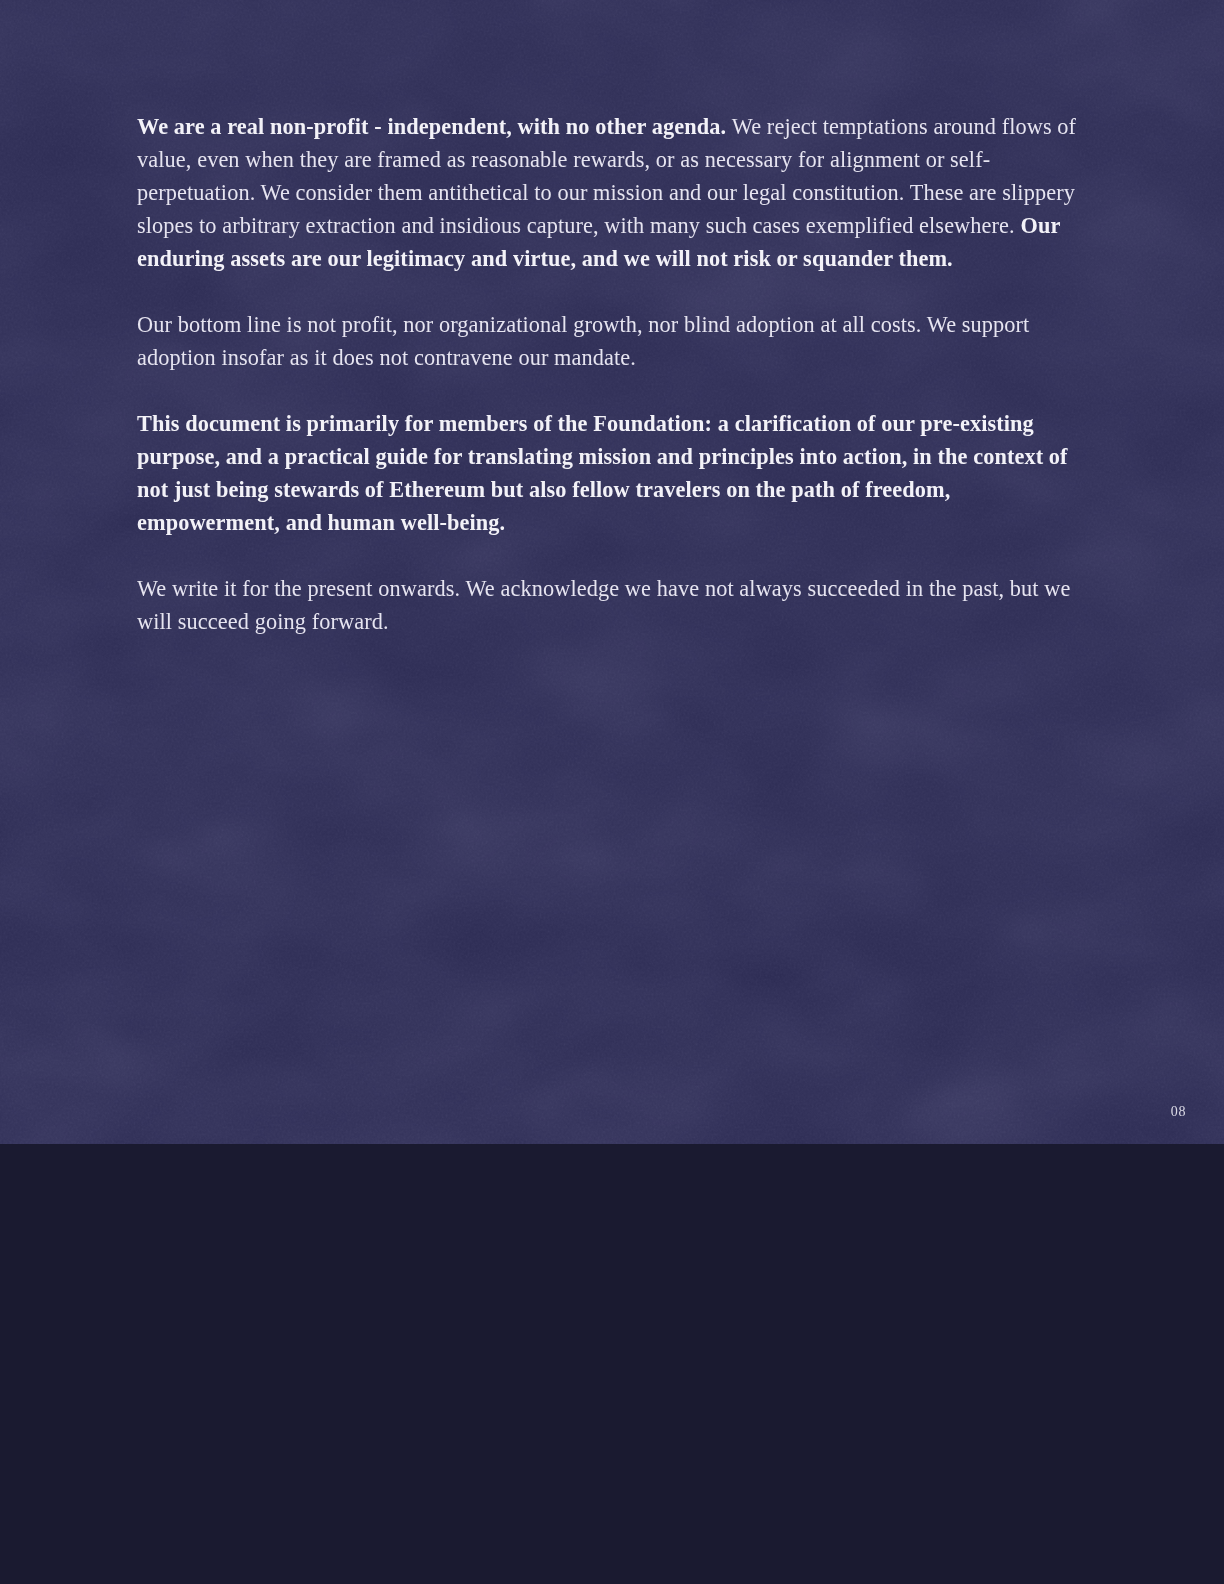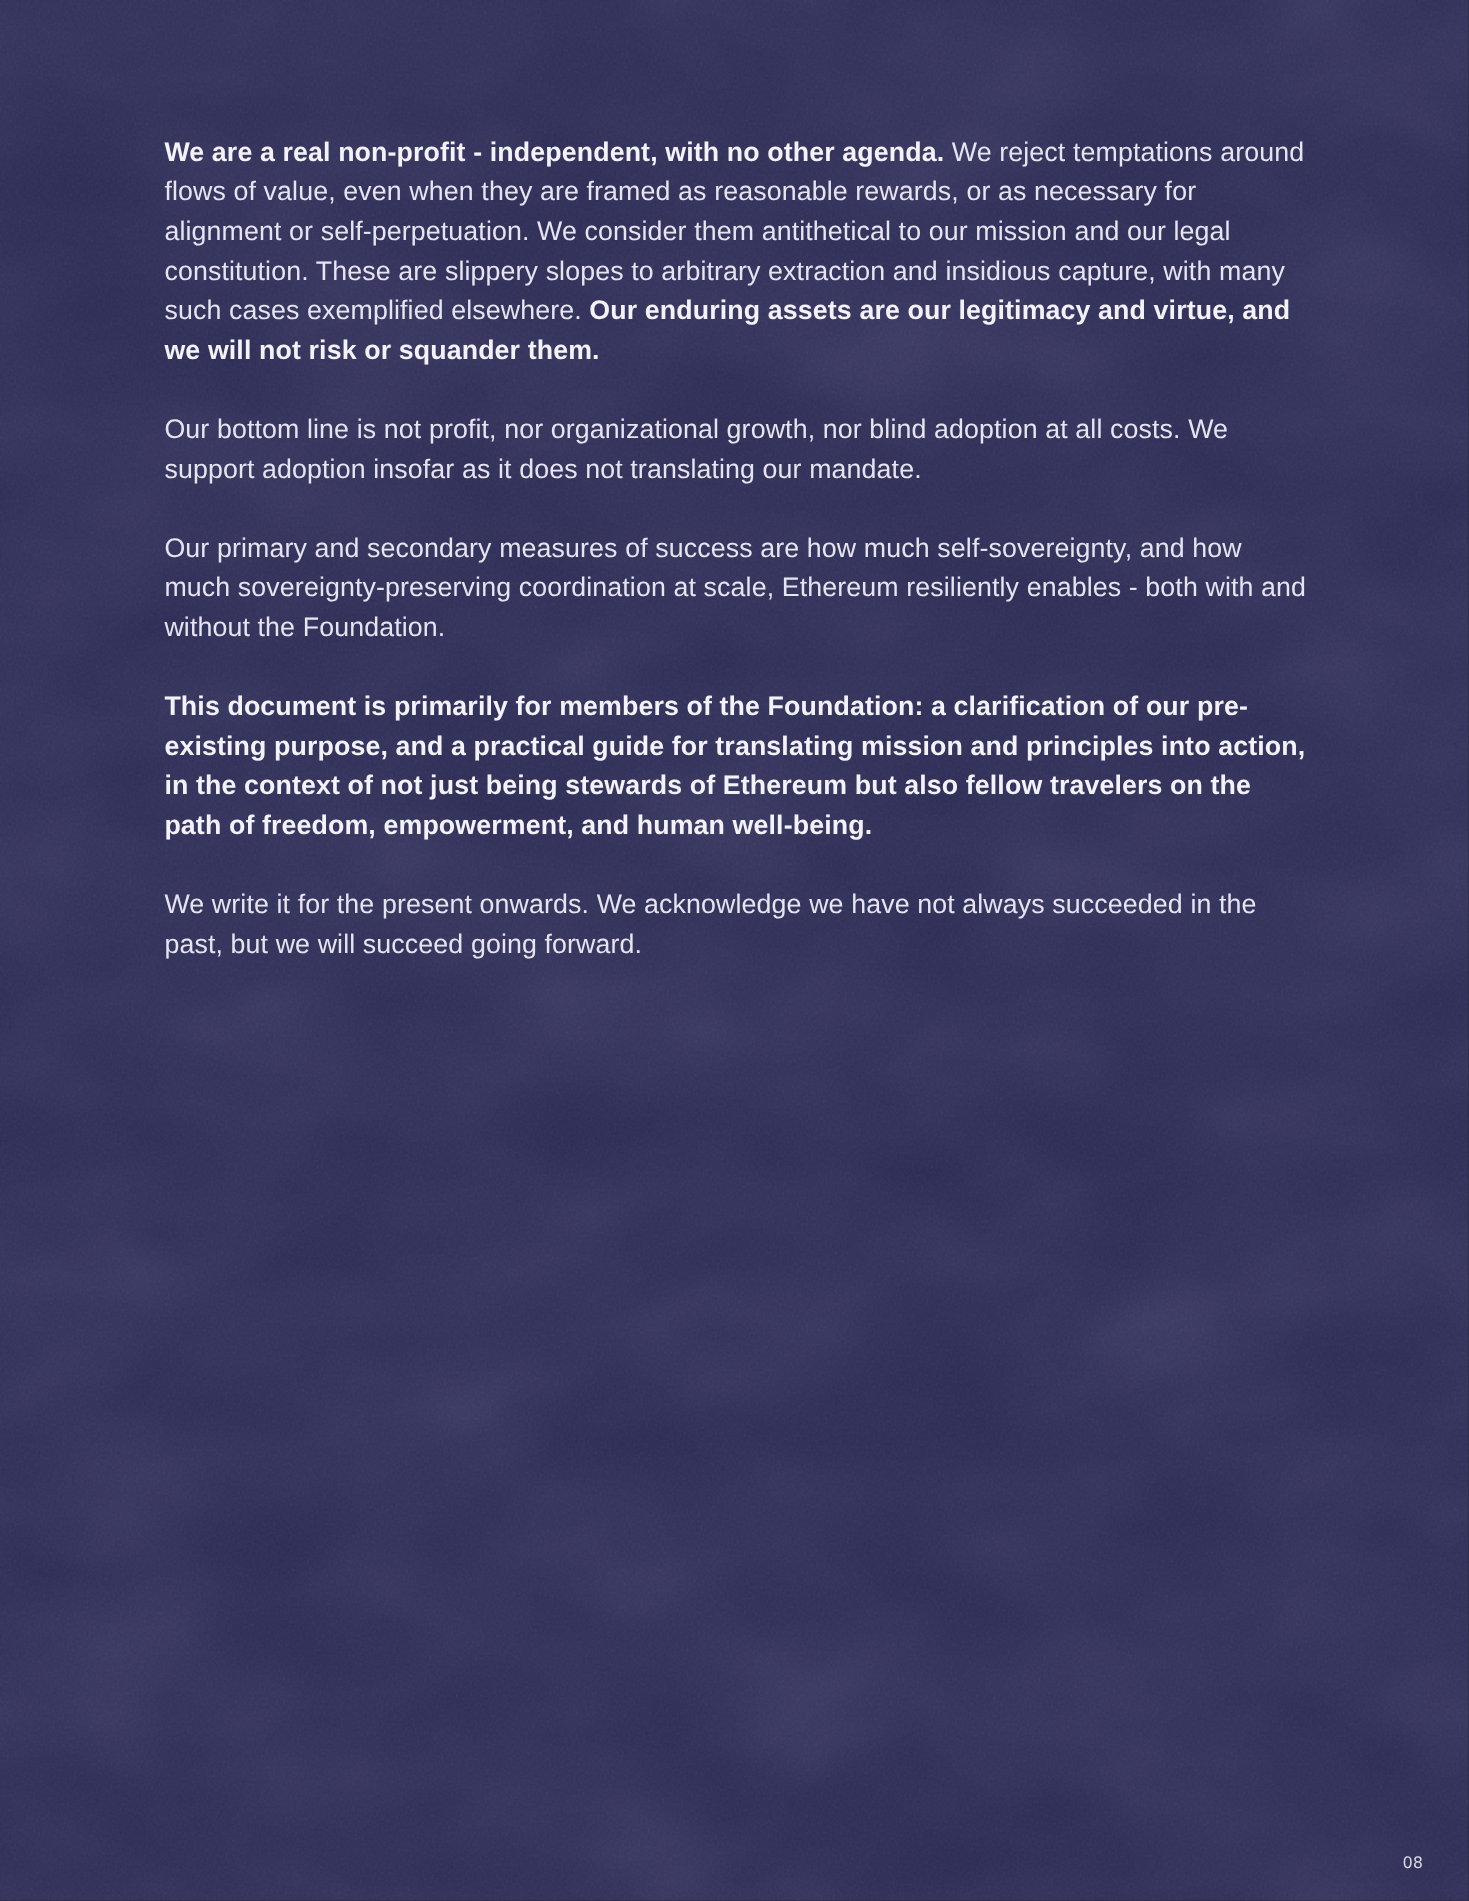--- a/index.html
+++ b/index.html
@@ -3,23 +3,23 @@
 <meta charset="utf-8">
 <style>
   html, body {
     margin: 0;
     padding: 0;
     background: #1a1a30;
   }
   .page {
     position: relative;
     width: 1224px;
-    height: 1584px;
+    height: 1144px;
     overflow: hidden;
-    font-family: Liberation Sans, sans-serif;
+    font-family: Liberation Serif, serif;
     color: var(--text-color, #e9e7f2);
   }
   .texture-svg {
     position: absolute;
     inset: 0;
     display: block;
   }
   .content {
     position: absolute;
     left: 137px;
@@ -75,21 +75,20 @@
       </filter>
     </defs>
     <rect width="1224" height="1584" fill="#2d2c54"></rect>
     <rect width="1224" height="1584" filter="url(#blotch)" style="mix-blend-mode:soft-light" opacity="0.75"></rect>
     <rect width="1224" height="1584" filter="url(#grain)" style="mix-blend-mode:soft-light" opacity="0.5"></rect>
   </svg>
 
   <div class="content">
 
   <p class="para"><span class="run-bold">We are a real non-profit - independent, with no other agenda. </span><span class="run-regular">We reject temptations around flows of value, even when they are framed as reasonable rewards, or as necessary for alignment or self-perpetuation. We consider them antithetical to our mission and our legal constitution. These are slippery slopes to arbitrary extraction and insidious capture, with many such cases exemplified elsewhere. </span><span class="run-bold">Our enduring assets are our legitimacy and virtue, and we will not risk or squander them.</span></p>
-      <p class="para"><span class="run-regular">Our bottom line is not profit, nor organizational growth, nor blind adoption at all costs. We support adoption insofar as it does not translating our mandate.</span></p>
-      <p class="para"><span class="run-regular">Our primary and secondary measures of success are how much self-sovereignty, and how much sovereignty-preserving coordination at scale, Ethereum resiliently enables - both with and without the Foundation.</span></p>
+      <p class="para"><span class="run-regular">Our bottom line is not profit, nor organizational growth, nor blind adoption at all costs. We support adoption insofar as it does not contravene our mandate.</span></p>
       <p class="para"><span class="run-bold">This document is primarily for members of the Foundation: a clarification of our pre-existing purpose, and a practical guide for translating mission and principles into action, in the context of not just being stewards of Ethereum but also fellow travelers on the path of freedom, empowerment, and human well-being.</span></p>
       <p class="para"><span class="run-regular">We write it for the present onwards. We acknowledge we have not always succeeded in the past, but we will succeed going forward.</span></p>
     </div>
 
   <div class="page-number">08</div>
 
 </div>
 
 </body></html>

